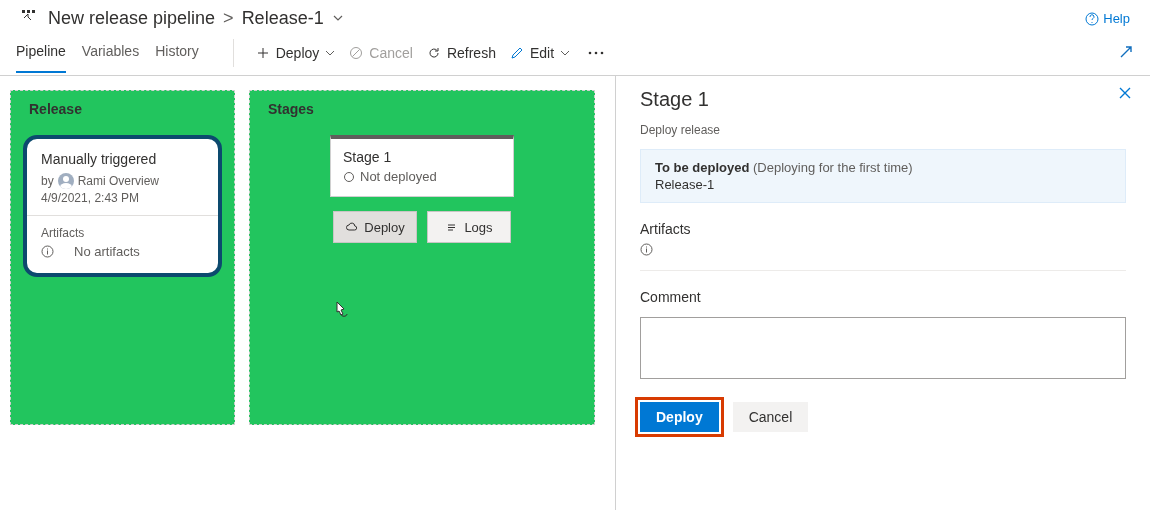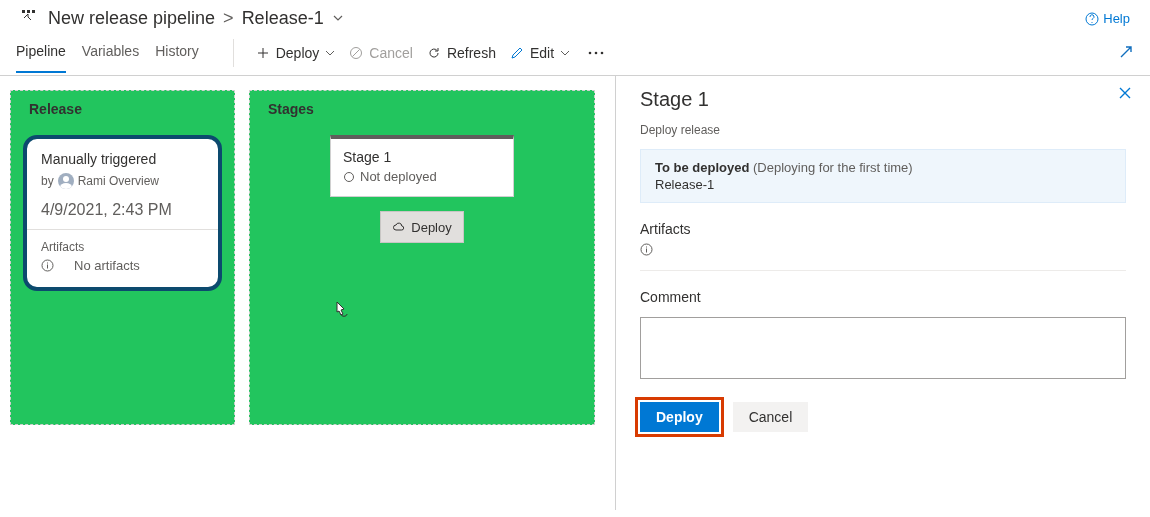--- a/index.html
+++ b/index.html
@@ -113,21 +113,21 @@
   }
   .avatar::before{
     content:''; position:absolute; top:3px; left:5px; width:6px; height:6px;
     background:#fff; border-radius:50%;
   }
   .avatar::after{
     content:''; position:absolute; bottom:-2px; left:2px; width:12px; height:8px;
     background:#fff; border-radius:50% 50% 0 0;
   }
   .release-card .date {
-    font-size: 16px; color: #605e5c; margin-top:12px;
+    font-size: 12px; color: #605e5c; margin-top:2px;
   }
   .release-card .divider {
     height: 1px; background: #e1dfdd;
   }
   .release-card .bottom {
     padding: 10px 14px 14px 14px;
   }
   .release-card .bottom .label {
     font-size: 12px; color: #605e5c; margin-bottom: 4px;
   }
@@ -371,20 +371,26 @@
           </div>
         </div>
       </div>
       <div class="stage-buttons">
         <div class="mini-btn">
           <svg width="13" height="13" viewBox="0 0 13 13">
               <path d="M4 9 a2.5 2.5 0 0 1 0-5 a3 3 0 0 1 5.8 1 a2 2 0 0 1 -.3 4z" stroke="#323130" fill="none"></path>
             </svg>
           <span>Deploy</span>
         </div>
+        <div class="mini-btn light">
+          <svg width="13" height="13" viewBox="0 0 13 13">
+              <path d="M3 4 h7 M3 6.5 h7 M3 9 h5" stroke="#323130"></path>
+            </svg>
+          <span>Logs</span>
+        </div>
       </div>
     </div>
 
     <span class="cursor-icon">
       <svg width="18" height="20" viewBox="0 0 18 20">
           <path d="M5 2 v10 l2-1 2 4 2-1 -2-4 3-1z" stroke="#323130" fill="#fff"></path>
           <path d="M9 14 c0 3 6 3 6 0" stroke="#323130" fill="none"></path>
         </svg>
     </span>
   </div>

